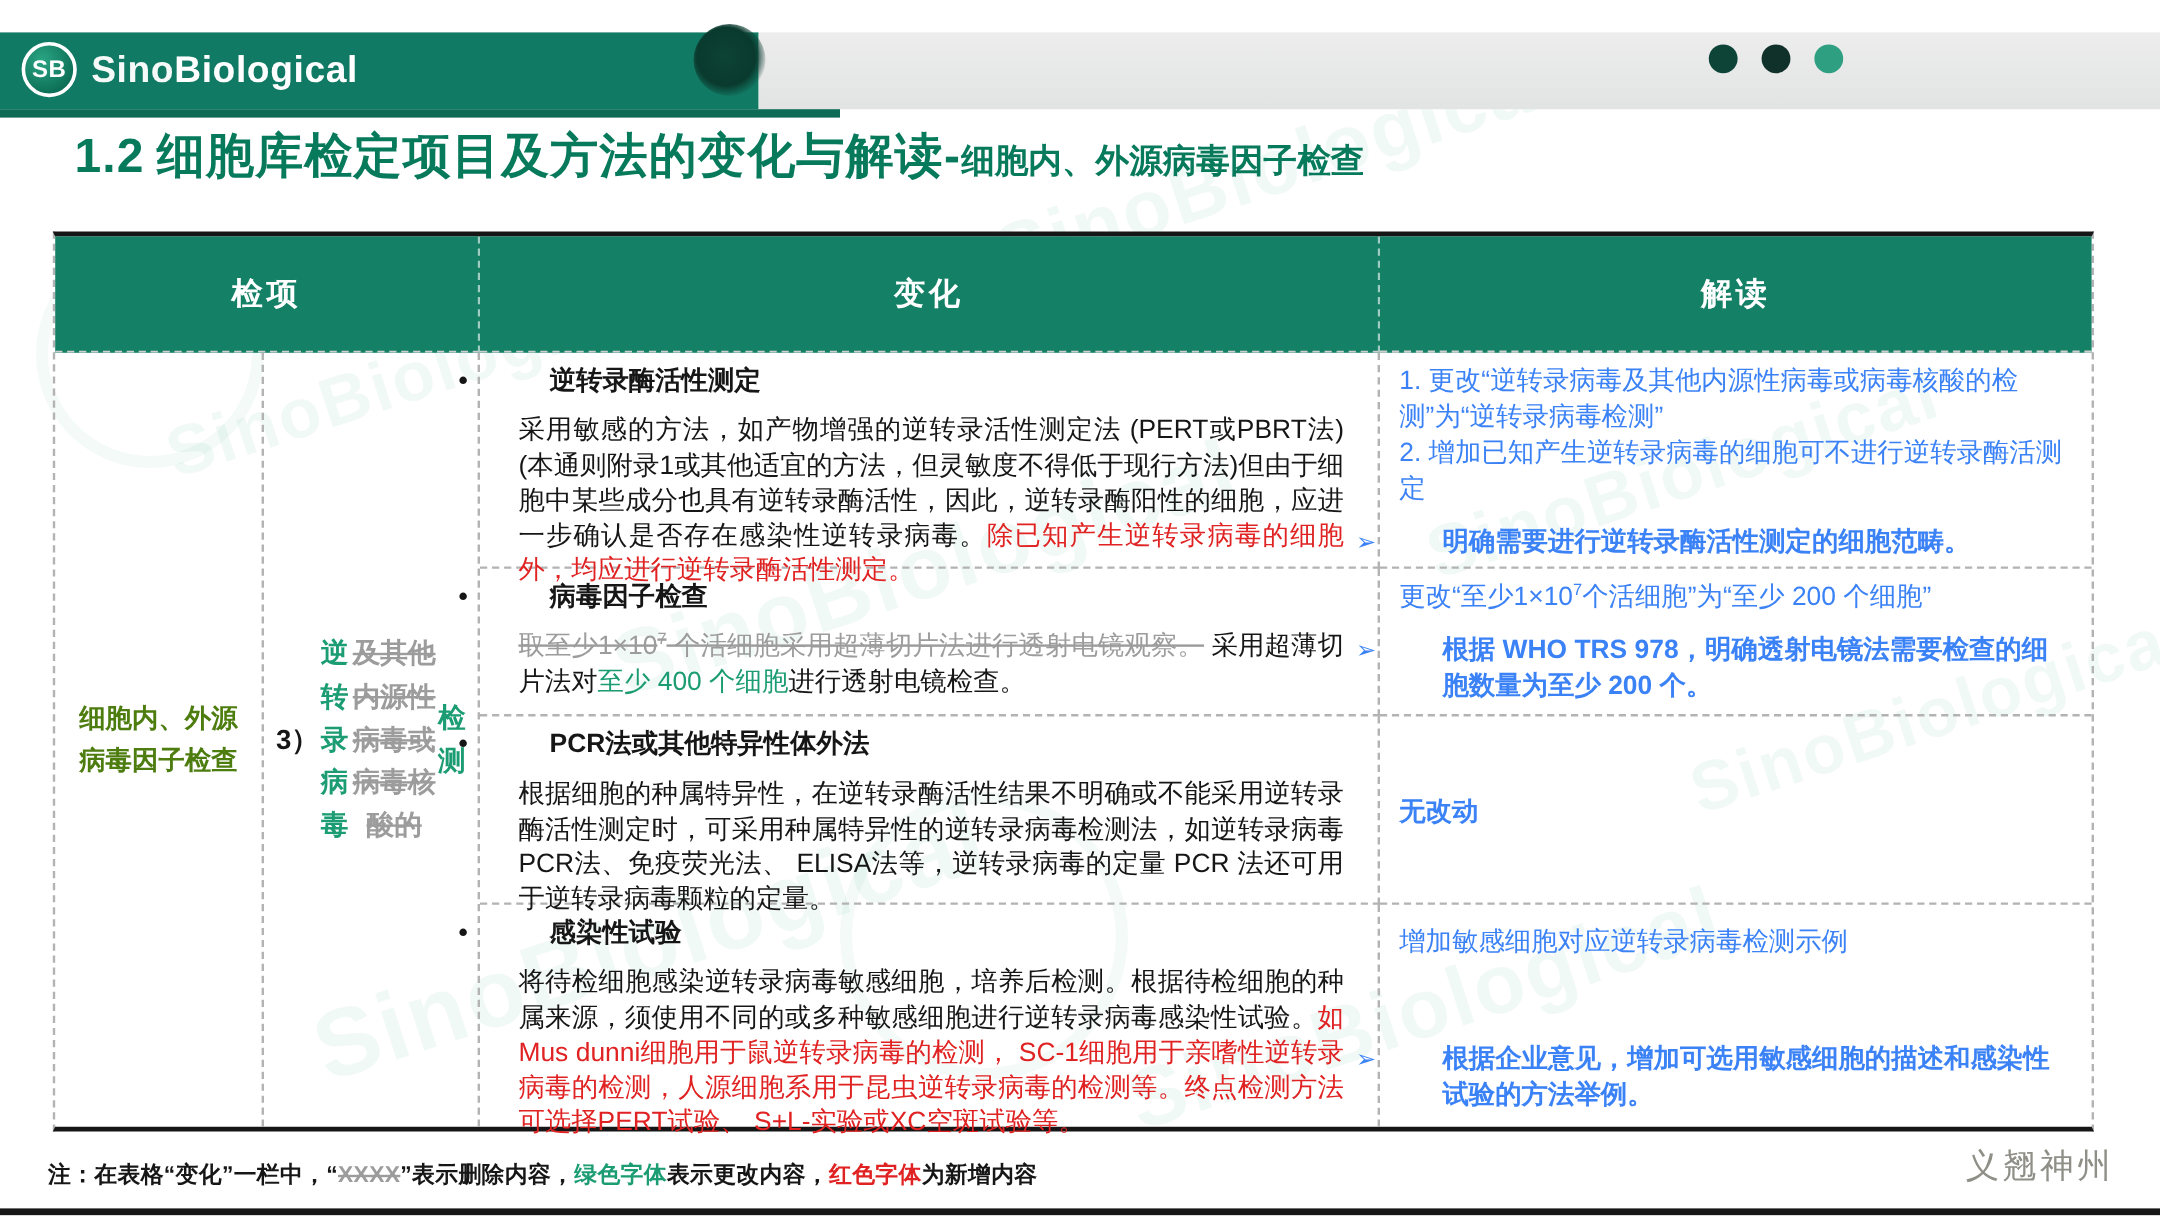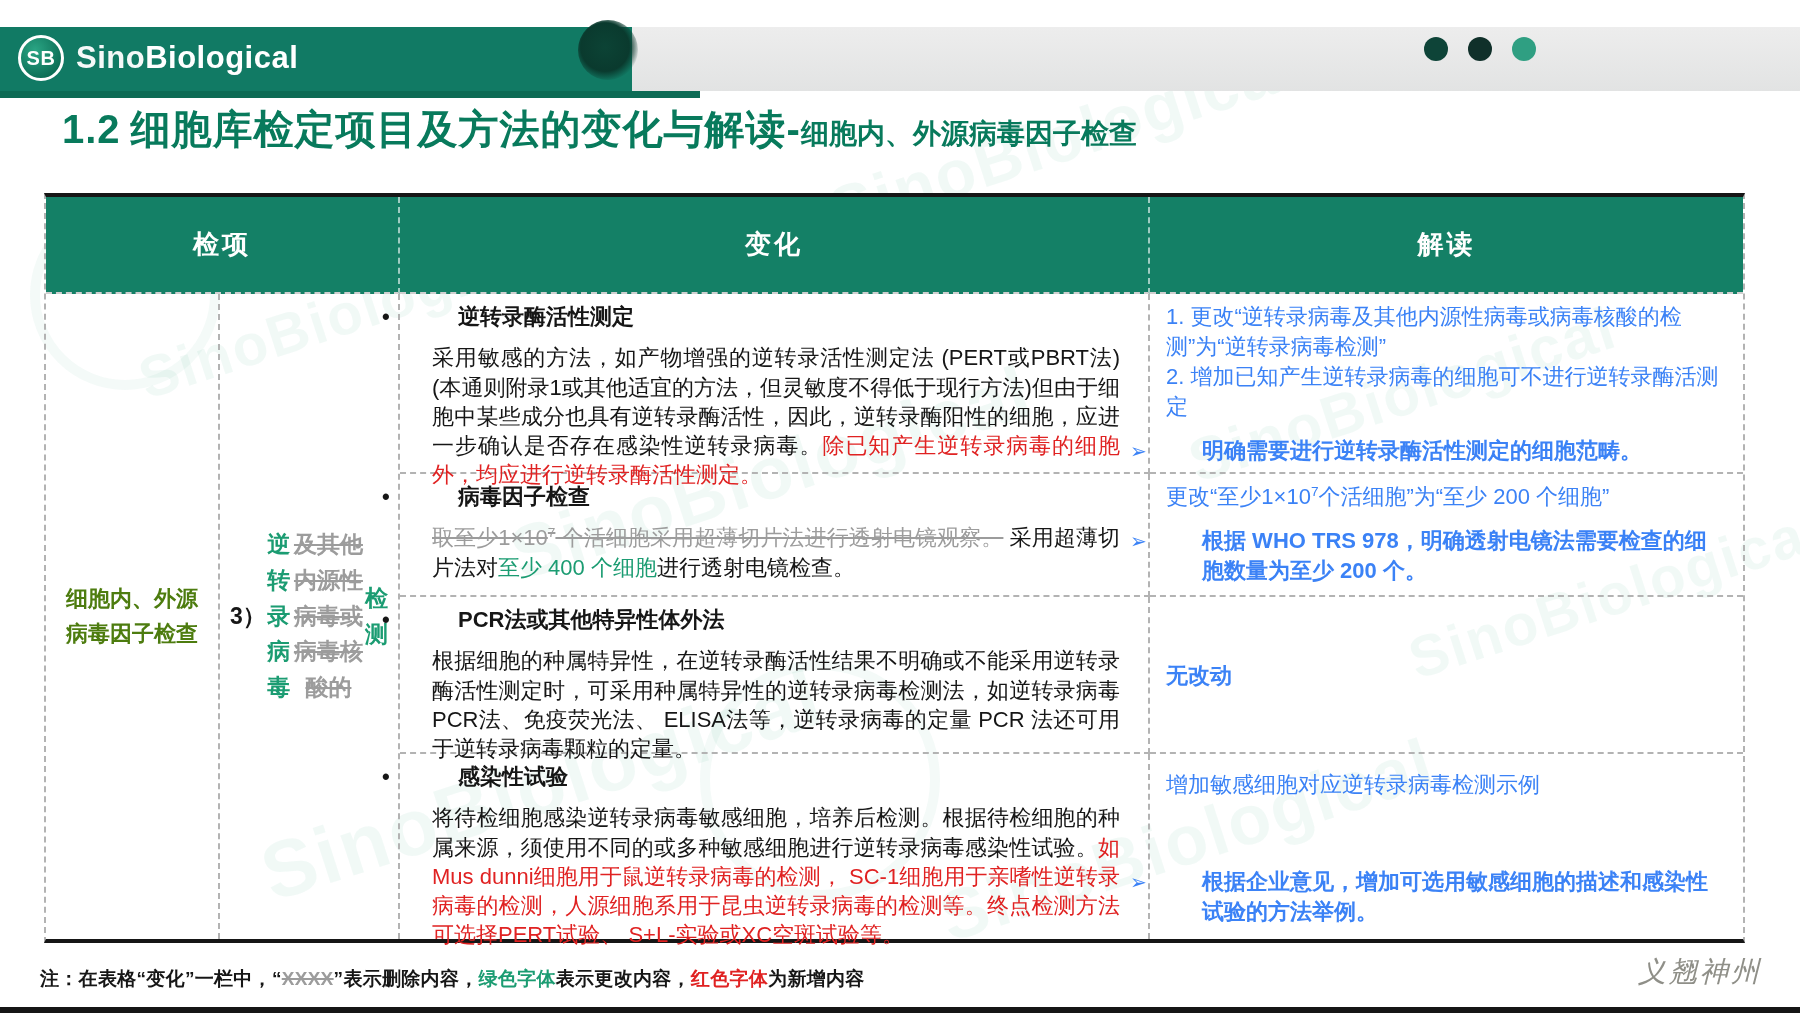--- a/index.html
+++ b/index.html
@@ -67,21 +67,21 @@
 
   .seg-b{font-weight:700;}
   .seg-red{color:var(--c-red,#e02222);}
   .seg-green{color:var(--c-green,#1b9c72);}
   .seg-strike{color:var(--c-strike,#9c9c9c);text-decoration:line-through;text-decoration-thickness:2px;}
   .seg-sup{font-size:.62em;vertical-align:super;}
 
   
   .footnote{position:absolute;left:40px;top:966px;font-size:19px;font-weight:600;color:#161616;letter-spacing:.3px;z-index:2;}
   .footnote .seg-b{font-weight:800;}
-  .company{position:absolute;right:38px;top:953px;font-size:28px;color:#8f8f88;font-weight:500;letter-spacing:3px;z-index:2;font-style:italic;}
+  .company{position:absolute;right:38px;top:953px;font-size:28px;color:#8f8f88;font-weight:500;letter-spacing:3px;z-index:2;}
   .bottom-bar{position:absolute;left:0;bottom:0;width:100%;height:6px;background:#161616;z-index:2;}
 </style>
 </head>
 <body>
 
 <div class="page">
 
   <div class="wm" style="left:130px;top:280px;font-size:58px;">SinoBiological</div>
   <div class="wm" style="left:820px;top:100px;font-size:66px;">SinoBiological</div>
   <div class="wm" style="left:500px;top:430px;font-size:74px;">SinoBiological</div>

